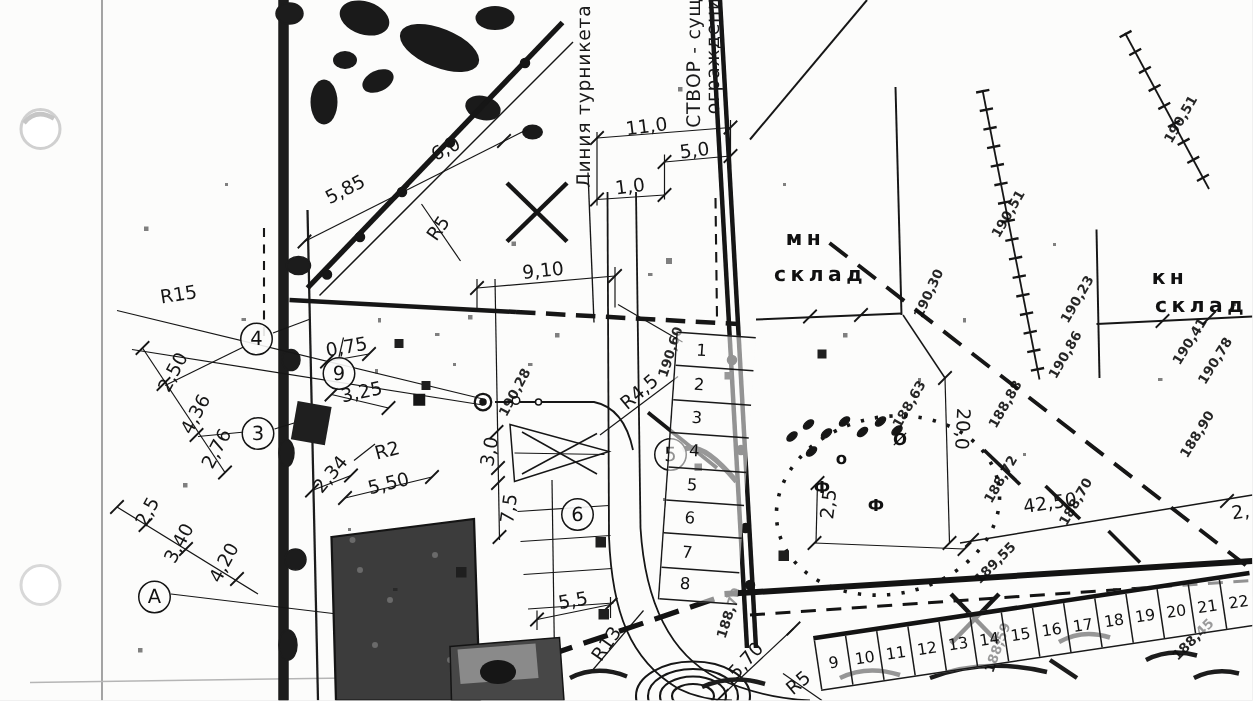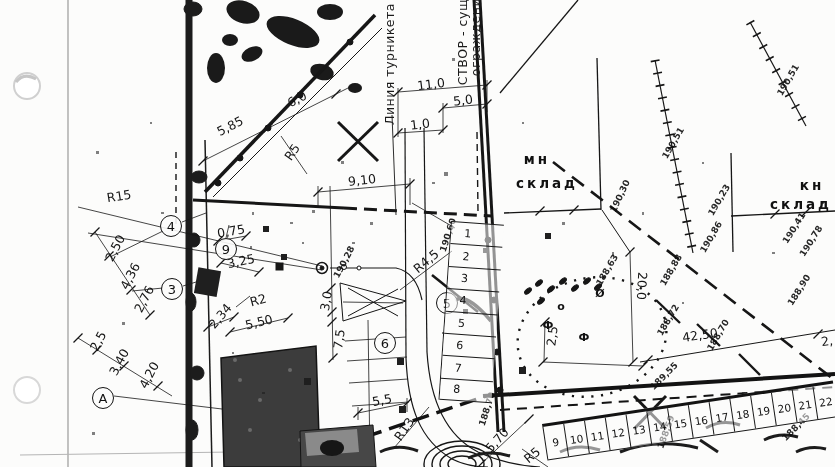--- a/index.html
+++ b/index.html
@@ -348,21 +348,21 @@
 
 <div class="overlay">
       <span class="plan-text" style="left: 389px; top: 64px; transform: translate(-50%, -50%) rotate(-90deg);">Линия турникета</span>
       <span class="plan-text" style="left: 462px; top: 42px; transform: translate(-50%, -50%) rotate(-90deg);">СТВОР - сущ</span>
       <span class="plan-text" style="left: 475px; top: 33px; transform: translate(-50%, -50%) rotate(-90deg);">ограждение</span>
     </div>
 
 <div class="overlay">
       <span class="bldg-label" style="left: 537px; top: 159px; transform: translate(-50%, -50%) rotate(0deg);">мн</span>
       <span class="bldg-label" style="left: 547px; top: 183px; transform: translate(-50%, -50%) rotate(0deg);">склад</span>
-      <span class="bldg-label" style="left: 812px; top: 185px; transform: translate(-50%, -50%) rotate(0deg);">кн</span>
+      <span class="bldg-label" style="left: 780px; top: 185px; transform: translate(-50%, -50%) rotate(0deg);">кн</span>
       <span class="bldg-label" style="left: 801px; top: 204px; transform: translate(-50%, -50%) rotate(0deg);">склад</span>
     </div>
 
 <div class="overlay">
       <span class="dim-label" style="left: 230px; top: 126px; transform: translate(-50%, -50%) rotate(-27deg);">5,85</span>
       <span class="dim-label" style="left: 297px; top: 99px; transform: translate(-50%, -50%) rotate(-27deg);">6,0</span>
       <span class="dim-label" style="left: 431px; top: 84px; transform: translate(-50%, -50%) rotate(-7deg);">11,0</span>
       <span class="dim-label" style="left: 463px; top: 100px; transform: translate(-50%, -50%) rotate(-7deg);">5,0</span>
       <span class="dim-label" style="left: 420px; top: 124px; transform: translate(-50%, -50%) rotate(-7deg);">1,0</span>
       <span class="dim-label" style="left: 362px; top: 180px; transform: translate(-50%, -50%) rotate(-6deg);">9,10</span>

